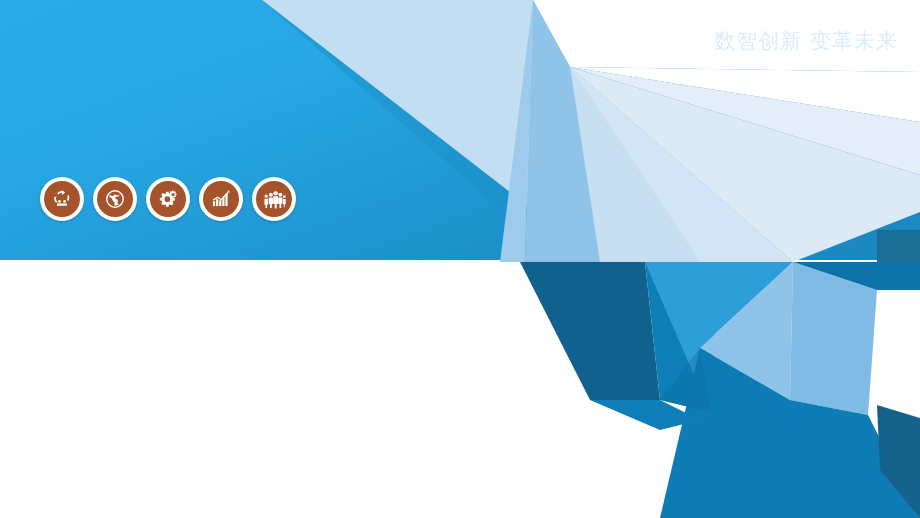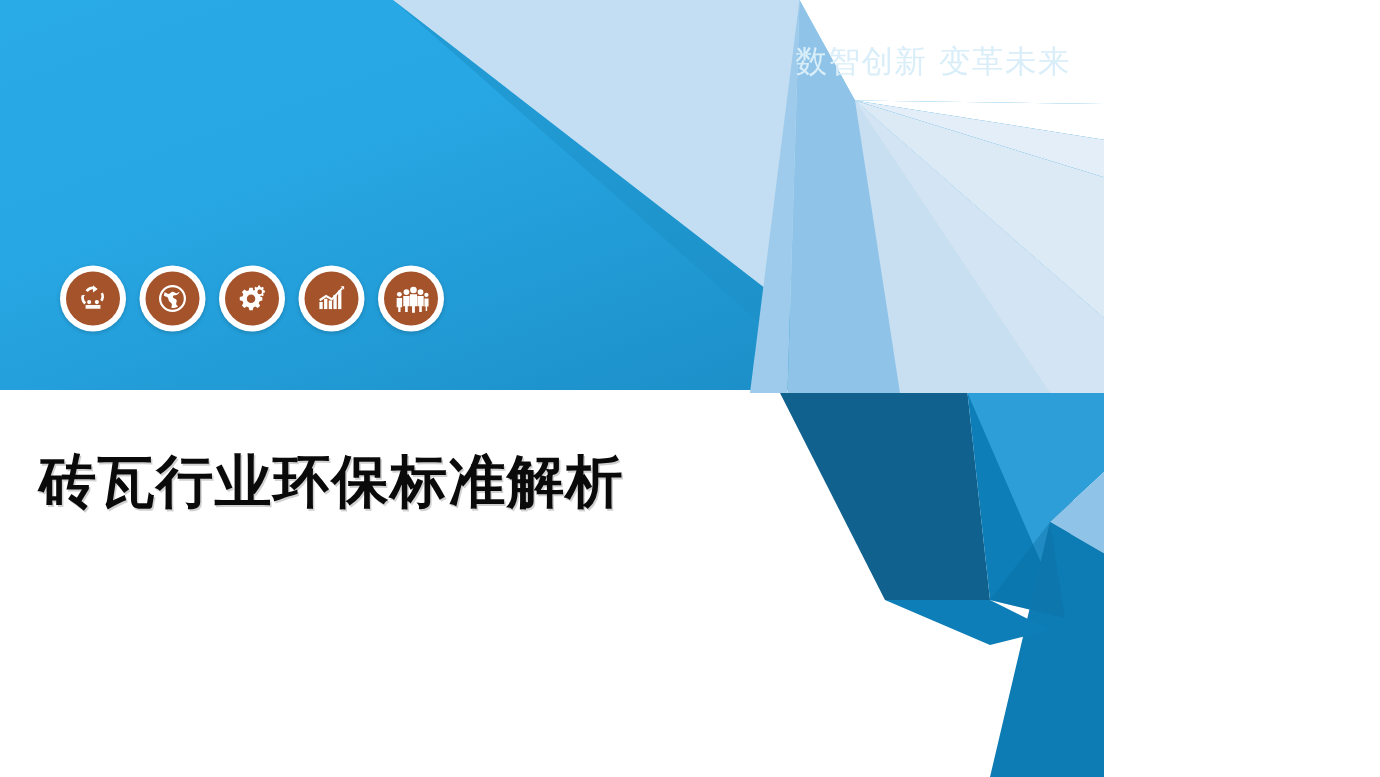--- a/index.html
+++ b/index.html
@@ -5,21 +5,21 @@
   html, body {
     margin: 0;
     padding: 0;
     background: #ffffff;
   }
   body {
     font-family: "Liberation Sans", "DejaVu Sans", sans-serif;
   }
   .slide {
     position: relative;
-    width: 736px;
+    width: 920px;
     height: 518px;
     overflow: hidden;
     background: #ffffff;
   }
   
   .header-band {
     position: absolute;
     left: 0;
     top: 0;
     width: 920px;
@@ -199,15 +199,14 @@
           <circle cx="18.1" cy="7" r="2"></circle>
           <path d="M15.9 9.8h4.4v7H19v4h-1.8v-4h-1.3z"></path>
           <circle cx="22.2" cy="9" r="1.5"></circle>
           <path d="M20.8 11.4h2.9v5.6h-1v3.2h-1v-3.2h-.9z"></path>
         </svg>
       </span>
     </div>
 
   </div>
 
-  <div class="title">砖瓦行业环保标准解析</div>
 
 </div>
 
 </body></html>

